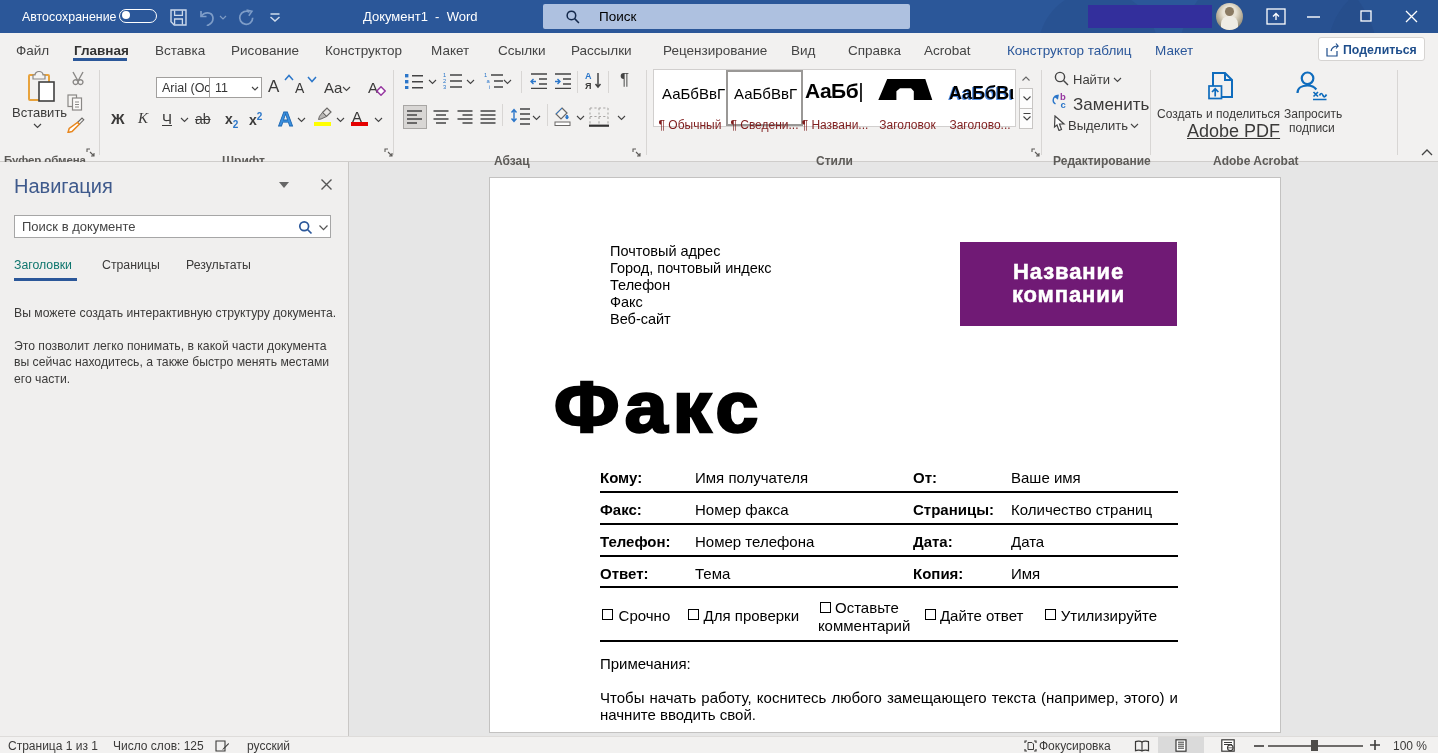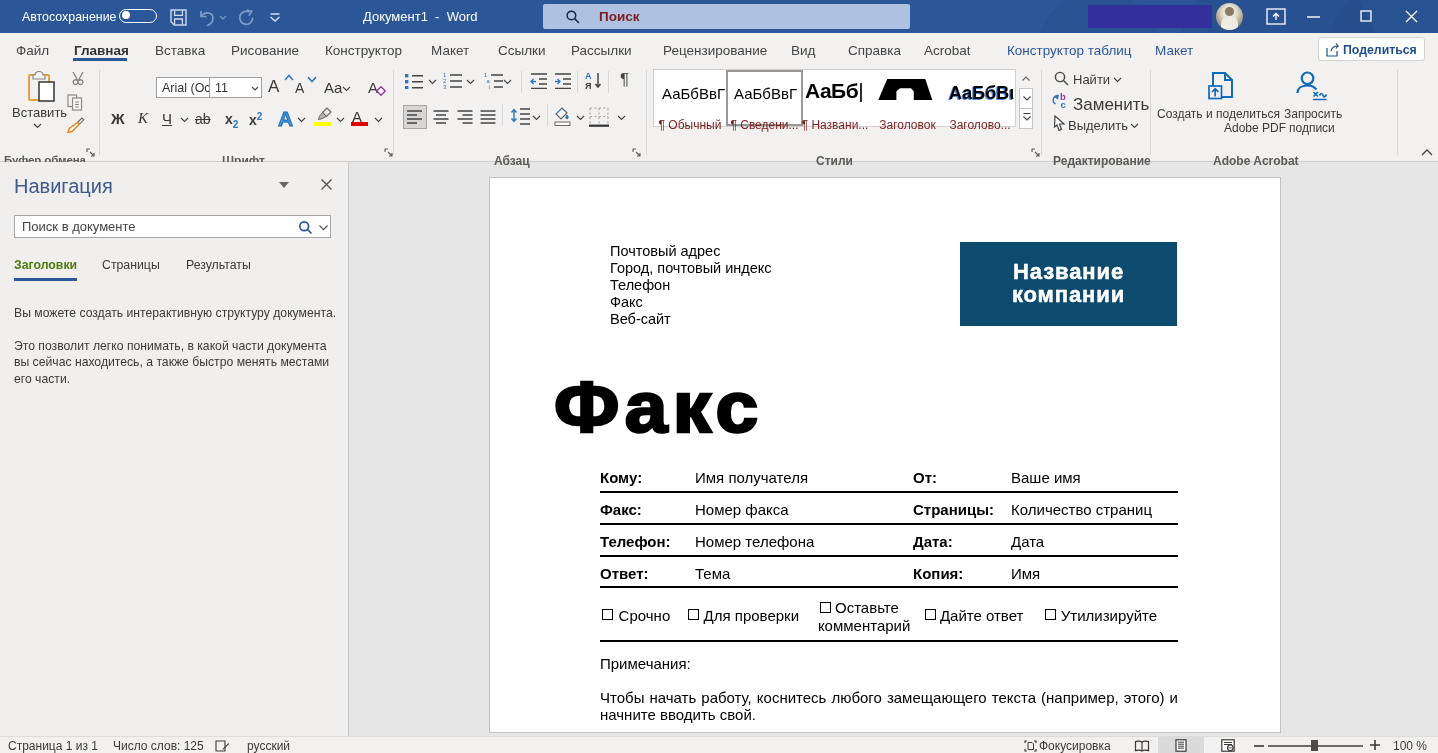--- a/index.html
+++ b/index.html
@@ -9,21 +9,21 @@
 #titlebar{position:absolute;left:0;top:0;width:1438px;height:33px;background:#2b5799;overflow:hidden;}
 #titlebar .deco1{position:absolute;right:60px;top:-40px;width:200px;height:200px;border-radius:50%;background:rgba(25,55,110,0.18);}
 #titlebar .deco2{position:absolute;right:280px;top:-10px;width:120px;height:120px;border-radius:50%;background:rgba(25,55,110,0.15);}
 #titlebar .deco3{position:absolute;right:-30px;top:-20px;width:140px;height:140px;border-radius:50%;background:rgba(25,55,110,0.12);}
 .tb-text{position:absolute;color:#fff;font-size:12.4px;top:10px;}
 #autosave-lbl{left:22px;}
 #toggle{position:absolute;left:119px;top:9px;width:38px;height:14px;border:1.6px solid #fff;border-radius:8px;box-sizing:border-box;}
 #toggle .knob{position:absolute;left:2.2px;top:1.3px;width:8.2px;height:8.2px;border-radius:50%;background:#fff;}
 #doctitle{position:absolute;left:363px;top:9px;color:#fff;font-size:13px;}
 #searchbox{position:absolute;left:543px;top:4px;width:367px;height:25px;background:#aec1e0;border-radius:2px;}
-#searchbox .stext{position:absolute;left:56px;top:5px;font-size:13.5px;color:#7f1d1d;font-weight:bold;}
+#searchbox .stext{position:absolute;left:56px;top:5px;font-size:13.5px;color:#000000;}
 #redacted{position:absolute;left:1088px;top:5px;width:124px;height:23px;background:#332f9c;}
 #avatar{position:absolute;left:1216px;top:3px;width:27px;height:27px;border-radius:50%;background:radial-gradient(circle at 50% 35%,#e8e2d4 0 30%,#cfc6b2 45%,#9b9480 70%,#7b7868 100%);overflow:hidden;}
 #avatar .head{position:absolute;left:9px;top:4px;width:9px;height:9px;border-radius:50%;background:#8a7a62;}
 #avatar .body{position:absolute;left:5px;top:13px;width:17px;height:14px;border-radius:8px 8px 0 0;background:#efece4;}
 
 #tabrow{position:absolute;left:0;top:33px;width:1438px;height:33px;background:#f2f1f0;}
 .tab{position:absolute;top:10px;font-size:13.5px;color:#444;white-space:nowrap;}
 .tab.active{color:#333;font-weight:bold;}
 .tab.ctx{color:#2b579a;}
 #tab-underline{position:absolute;left:73px;top:25px;width:54px;height:3px;background:#2b5799;}
@@ -41,27 +41,27 @@
 
 #stylebox{position:absolute;left:653px;top:3px;width:363px;height:58px;background:#fff;border:1px solid #d1cfce;box-sizing:border-box;}
 .styleitem{position:absolute;top:0;height:56px;}
 .stylelabel{position:absolute;top:40px;width:100%;text-align:center;font-size:12px;color:#7f1d1d;white-space:nowrap;margin-top:8px;}
 
 #navpane{position:absolute;left:0;top:162px;width:349px;height:574px;background:#f0efee;border-right:1px solid #c9c7c5;box-sizing:border-box;}
 #navtitle{position:absolute;left:14px;top:13px;font-size:20px;color:#3f5a8c;}
 #navsearch{position:absolute;left:14px;top:53px;width:317px;height:23px;background:#fff;border:1px solid #a6a6a6;box-sizing:border-box;}
 #navsearch .ph{position:absolute;left:7px;top:3px;font-size:13px;color:#444;}
 .navtab{position:absolute;top:96px;font-size:12.3px;color:#3b3a39;}
-#navtab-active{font-weight:bold;color:#4d7c0f;}
+#navtab-active{font-weight:normal;color:#0f766e;}
 #navtab-underline{position:absolute;left:14px;top:116px;width:63px;height:3px;background:#2b5799;}
 .navp{position:absolute;left:14px;font-size:12.2px;line-height:16.4px;color:#3b3a39;white-space:nowrap;}
 
 #page{position:absolute;left:490px;top:178px;width:790px;height:554px;background:#fff;outline:1px solid #c3c2c1;}
 .doc{position:absolute;color:#000;}
-#companybox{position:absolute;left:470px;top:64px;width:217px;height:84px;background:#0c4a6e;}
+#companybox{position:absolute;left:470px;top:64px;width:217px;height:84px;background:#701a75;}
 #companybox div{margin-top:18px;text-align:center;color:#fff;font-size:22px;font-weight:bold;line-height:23px;letter-spacing:0.9px;-webkit-text-stroke:0.5px #fff;}
 #faks{position:absolute;left:64px;top:193px;font-size:72px;font-weight:bold;line-height:72px;letter-spacing:5px;-webkit-text-stroke:2.6px #000;transform:scaleX(1.065);transform-origin:0 0;}
 .tline{position:absolute;left:110px;width:578px;height:2px;background:#000;}
 .trow-label{position:absolute;font-size:15px;font-weight:bold;white-space:nowrap;}
 .trow-val{position:absolute;font-size:15px;white-space:nowrap;}
 .cbox{position:absolute;width:11px;height:11px;border:1.6px solid #000;box-sizing:border-box;}
 .cblabel{position:absolute;font-size:15px;white-space:nowrap;}
 
 #statusbar{position:absolute;left:0;top:736px;width:1438px;height:17px;background:#f2f1f0;border-top:1px solid #dedcda;box-sizing:border-box;}
 .sb{position:absolute;top:2px;font-size:12px;color:#3b3a39;white-space:nowrap;}
@@ -403,21 +403,21 @@
   <div class="glabel" style="left:1053px;">Редактирование</div>
 </div>
   <div id="grp-adobe">
   <svg class="abs" style="left:1208px;top:6px" width="27" height="29" viewBox="0 0 27 29">
     <path d="M5 1 h12 l7 7 v17 H5 z" fill="none" stroke="#0f6cbd" stroke-width="2"></path>
     <path d="M17 1 v7 h7" fill="none" stroke="#0f6cbd" stroke-width="2"></path>
     <rect x="1" y="14" width="12.5" height="12.5" fill="#f2f1f0" stroke="#0f6cbd" stroke-width="1.7"></rect>
     <path d="M7.2 24.5 v-7.5 M4 20 l3.2-3.2 3.2 3.2" fill="none" stroke="#0f6cbd" stroke-width="1.7"></path>
   </svg>
   <div class="ricon-txt" style="left:1157px;top:41px;font-size:12px;">Создать и поделиться</div>
-  <div class="ricon-txt" style="left:1224px;top:55px;font-size:12px;">Adobe PDF</div>
+  <div class="ricon-txt" style="left:1187px;top:55px;font-size:18px;text-decoration:underline;">Adobe PDF</div>
   <svg class="abs" style="left:1296px;top:5px" width="32" height="30" viewBox="0 0 32 30">
     <path d="M11.5 1.5 a5.8 5.8 0 0 1 0.1 11.6 a5.8 5.8 0 0 1 -0.1 -11.6 z M1.5 22 c0-5 4.5-7.5 10-7.5 c4 0 7 1.5 8.8 4" fill="none" stroke="#0f6cbd" stroke-width="2.2"></path>
     <path d="M17.5 21 l4.5 4.5 M22 21 l-4.5 4.5" stroke="#0f6cbd" stroke-width="1.7"></path>
     <path d="M23.5 24.5 q2-4 3.5 0 q1.5 3 3.5-1 M17 28.5 h13.5" fill="none" stroke="#0f6cbd" stroke-width="1.7"></path>
   </svg>
   <div class="ricon-txt" style="left:1284px;top:41px;font-size:12px;">Запросить</div>
   <div class="ricon-txt" style="left:1289px;top:55px;font-size:12px;">подписи</div>
   <div class="glabel" style="left:1213px;">Adobe Acrobat</div>
   <svg class="abs" style="left:1421px;top:83px" width="12" height="7" viewBox="0 0 12 7">
           <path d="M1 6 L6 1 l5 5" fill="none" stroke="#444" stroke-width="1.3"></path>

